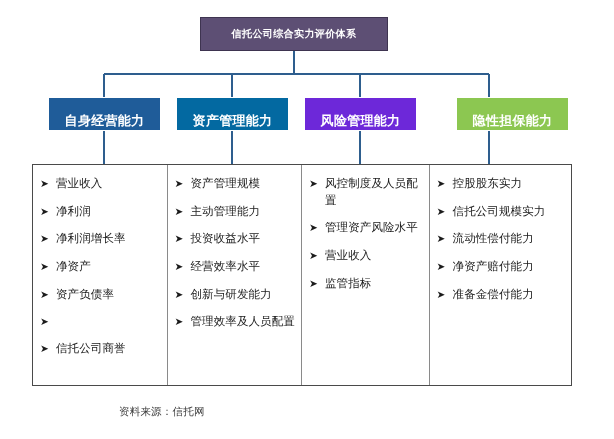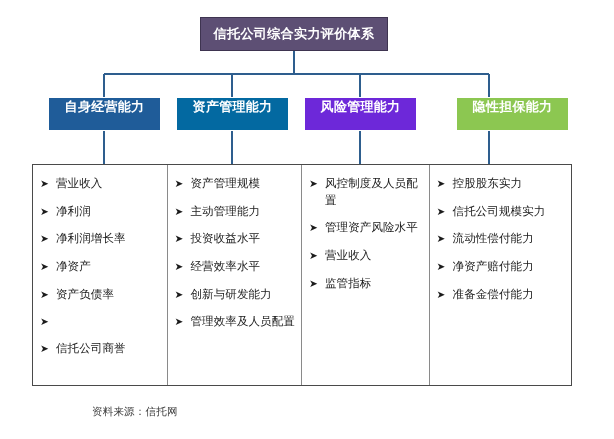--- a/index.html
+++ b/index.html
@@ -31,21 +31,21 @@
     height: 34px;
     background: #5D4F74;
     border: 1px solid #3E3450;
     box-sizing: border-box;
     display: flex;
     align-items: center;
     justify-content: center;
   }
   .title-box .title-text {
     color: #ffffff;
-    font-size: 13px;
+    font-size: 10px;
     font-weight: bold;
     letter-spacing: 0.4px;
     white-space: nowrap;
     font-family: Liberation Serif, serif;
   }
 
   
   .connector-layer {
     position: absolute;
     left: 0;
@@ -56,21 +56,21 @@
   }
 
   
   .cat-box {
     position: absolute;
     top: 97px;
     height: 34px;
     box-sizing: border-box;
     border: 1.5px solid #ffffff;
     display: flex;
-    align-items: flex-start;
+    align-items: flex-end;
     justify-content: center;
   }
   .cat-box .cat-text {
     color: #ffffff;
     font-size: 13px;
     font-weight: bold;
     white-space: nowrap;
     letter-spacing: 0.3px;
   }
   .cat-box.c0 { left: 48px;  width: 113px; background: #1F5C99; }
@@ -118,21 +118,21 @@
   .item-label {
     flex: 1 1 auto;
     font-size: 11.5px;
     color: #1b1b1b;
     letter-spacing: 0.1px;
   }
 
   
   .source-note {
     position: absolute;
-    left: 92px;
+    left: 119px;
     top: 405px;
     font-size: 10.5px;
     color: #3a3a3a;
     letter-spacing: 0.2px;
   }
 </style>
 </head>
 <body>
 
 <div id="chart-root">

